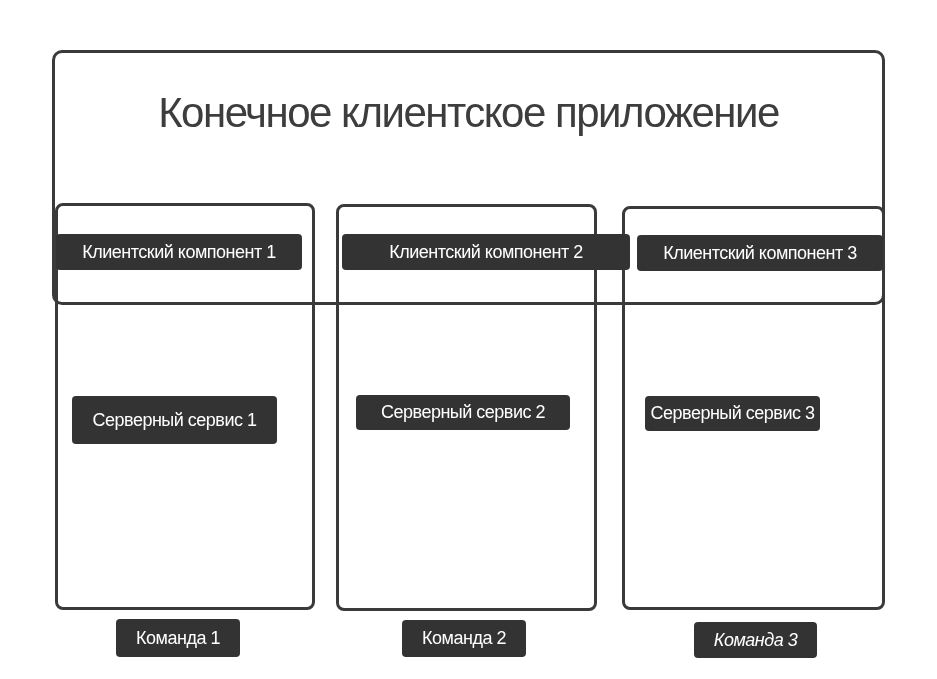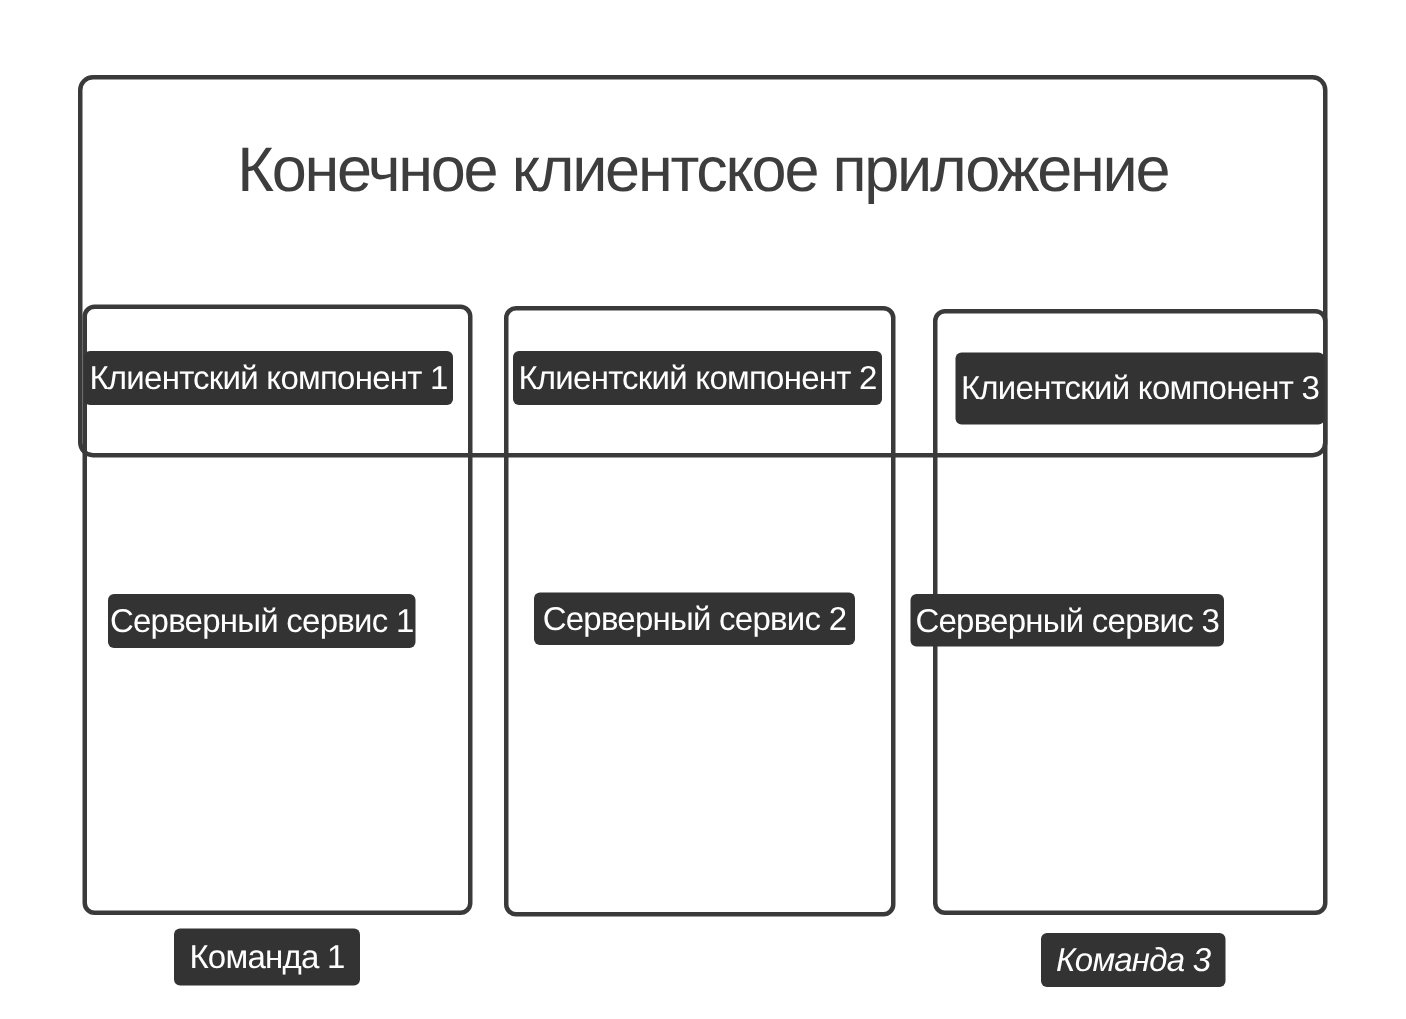--- a/index.html
+++ b/index.html
@@ -45,31 +45,31 @@
   .col-2 { left: 336px; top: 204px; width: 261px; height: 407px; }
   .col-3 { left: 622px; top: 206px; width: 263px; height: 404px; }
   .label {
     position: absolute;
     box-sizing: border-box;
     display: flex;
     align-items: center;
     justify-content: center;
     background: var(--label-bg, #333333);
     color: var(--label-text, #ffffff);
-    font-size: 22px;
+    font-size: 18px;
     letter-spacing: -0.5px;
     border-radius: 4px;
     white-space: nowrap;
   }
   .client-1  { left: 56px;  top: 234px; width: 246px; height: 36px; }
-  .client-2  { left: 342px; top: 234px; width: 246px; height: 36px; }
-  .client-3  { left: 637px; top: 235px; width: 246px; height: 48px; }
-  .service-1 { left: 72px;  top: 396px; width: 205px; height: 36px; }
+  .client-2  { left: 342px; top: 234px; width: 288px; height: 36px; }
+  .client-3  { left: 637px; top: 235px; width: 246px; height: 36px; }
+  .service-1 { left: 72px;  top: 396px; width: 205px; height: 48px; }
   .service-2 { left: 356px; top: 395px; width: 214px; height: 35px; text-align: right; }
-  .service-3 { left: 607px; top: 396px; width: 209px; height: 35px; }
+  .service-3 { left: 645px; top: 396px; width: 175px; height: 35px; }
   .team-1    { left: 116px; top: 619px; width: 124px; height: 38px; }
   .team-2    { left: 402px; top: 620px; width: 124px; height: 37px; }
   .team-3    { left: 694px; top: 622px; width: 123px; height: 36px; font-style: italic; }
 </style>
 </head>
 <body>
 
 <div class="canvas">
 
   <div class="box outer-box">
@@ -82,15 +82,16 @@
 
   <div class="label client-1">Клиентский компонент 1</div>
   <div class="label client-2">Клиентский компонент 2</div>
   <div class="label client-3">Клиентский компонент 3</div>
 
   <div class="label service-1">Серверный сервис 1</div>
   <div class="label service-2">Серверный сервис 2</div>
   <div class="label service-3">Серверный сервис 3</div>
 
   <div class="label team-1">Команда 1</div>
+  <div class="label team-2">Команда 2</div>
   <div class="label team-3">Команда 3</div>
 
 </div>
 
 </body></html>

